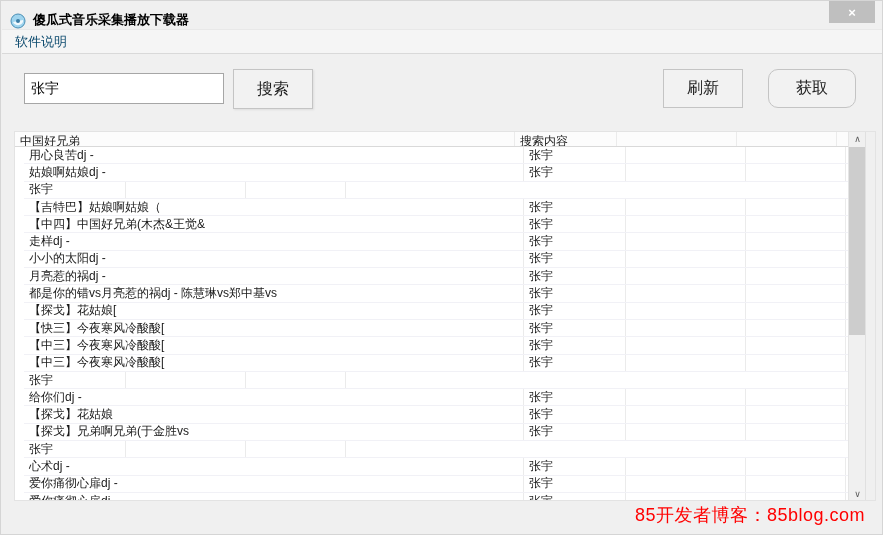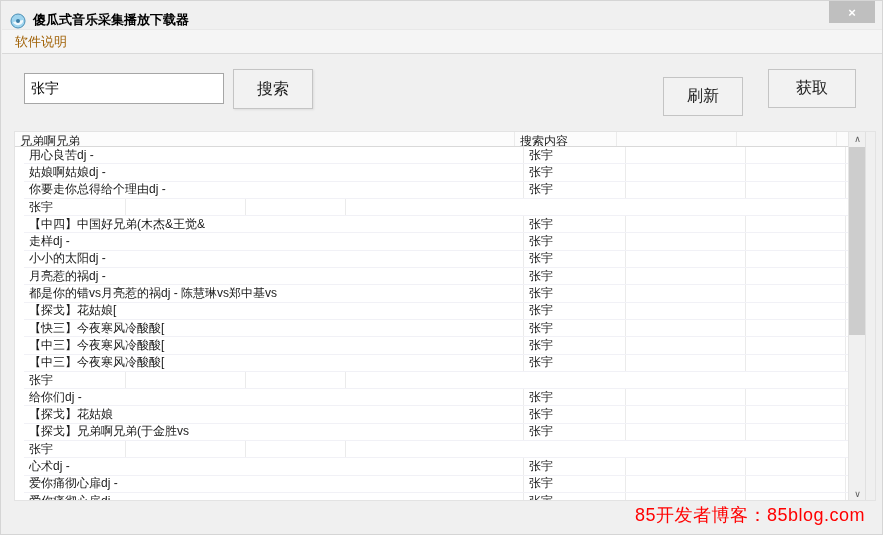--- a/index.html
+++ b/index.html
@@ -34,42 +34,42 @@
   .menubar {
     position: absolute; left: 1px; top: 28px; width: 881px; height: 25px;
     background: #f5f5f5;
     border-top: 1px solid #e8e8e8;
     border-bottom: 1px solid #d9d9d9;
     display: flex; align-items: center;
   }
   .menu-item {
     padding: 0 8px; margin-left: 5px; height: 100%;
     display: flex; align-items: center;
-    font-size: 13px; color: #a16207;
+    font-size: 13px; color: #0c4a6e;
   }
 
   
   .search-input {
     position: absolute; left: 23px; top: 72px; width: 200px; height: 31px;
     border: 1px solid #a6a6a6; background: #ffffff;
     font-family: "Liberation Sans", "DejaVu Sans", sans-serif;
     font-size: 14px; padding: 0 6px; color: #000; outline: none;
   }
   .btn {
     position: absolute;
     background: #f2f2f2;
     border: 1px solid #c4c4c4;
     font-family: "Liberation Sans", "DejaVu Sans", sans-serif;
     font-size: 16px; color: #222;
     display: flex; align-items: center; justify-content: center;
     cursor: default;
   }
   .btn-search { left: 232px; top: 68px; width: 80px; height: 40px; box-shadow: 1px 1px 2px rgba(0,0,0,0.08); }
-  .btn-refresh { left: 662px; top: 68px; width: 80px; height: 39px; margin-top: 8px; }
-  .btn-get    { left: 767px; top: 68px; width: 88px; height: 39px; }
+  .btn-refresh { left: 662px; top: 68px; width: 80px; height: 39px; }
+  .btn-get    { left: 767px; top: 68px; width: 88px; height: 39px; border-radius: 10px; }
 
   
   .table {
     position: absolute; left: 13px; top: 130px; width: 862px; height: 370px;
     background: #ffffff;
     border: 1px solid #e3e3e3;
     overflow: hidden;
   }
   .thead {
     display: flex; height: 15px; background: #fcfcfc;
@@ -140,21 +140,21 @@
   <div class="menu-item">软件说明</div>
 </div>
 
 <input class="search-input" type="text" value="张宇" style="">
 <div class="btn btn-search">搜索</div>
 <div class="btn btn-refresh">刷新</div>
 <div class="btn btn-get">获取</div>
 
 <div class="table">
   <div class="thead">
-    <div class="cell c-name">兄弟啊兄弟</div>
+    <div class="cell c-name">中国好兄弟</div>
     <div class="cell c-search">搜索内容</div>
     <div class="cell c-e1"></div>
     <div class="cell c-e2"></div>
     <div class="cell c-e3"></div>
   </div>
 
   <div class="rows">
   <div class="trow">
     <div class="cell c-name">用心良苦dj -</div>
     <div class="cell c-search">张宇</div>
@@ -165,28 +165,28 @@
 
   <div class="trow">
     <div class="cell c-name">姑娘啊姑娘dj -</div>
     <div class="cell c-search">张宇</div>
     <div class="cell c-e1"></div>
     <div class="cell c-e2"></div>
     <div class="cell c-e3"></div>
   </div>
 
   <div class="trow">
-    <div class="cell c-name">你要走你总得给个理由dj -</div>
-    <div class="cell c-search">张宇</div>
-    <div class="cell c-e1"></div>
-    <div class="cell c-e2"></div>
-    <div class="cell c-e3"></div>
-  </div>
-
-  <div class="trow">
+    <div class="cell c-search">张宇</div>
+    <div class="cell c-e1"></div>
+    <div class="cell c-e2"></div>
+    <div class="cell c-e3"></div>
+  </div>
+
+  <div class="trow">
+    <div class="cell c-name">【吉特巴】姑娘啊姑娘（</div>
     <div class="cell c-search">张宇</div>
     <div class="cell c-e1"></div>
     <div class="cell c-e2"></div>
     <div class="cell c-e3"></div>
   </div>
 
   <div class="trow">
     <div class="cell c-name">【中四】中国好兄弟(木杰&amp;王觉&amp;</div>
     <div class="cell c-search">张宇</div>
     <div class="cell c-e1"></div>

